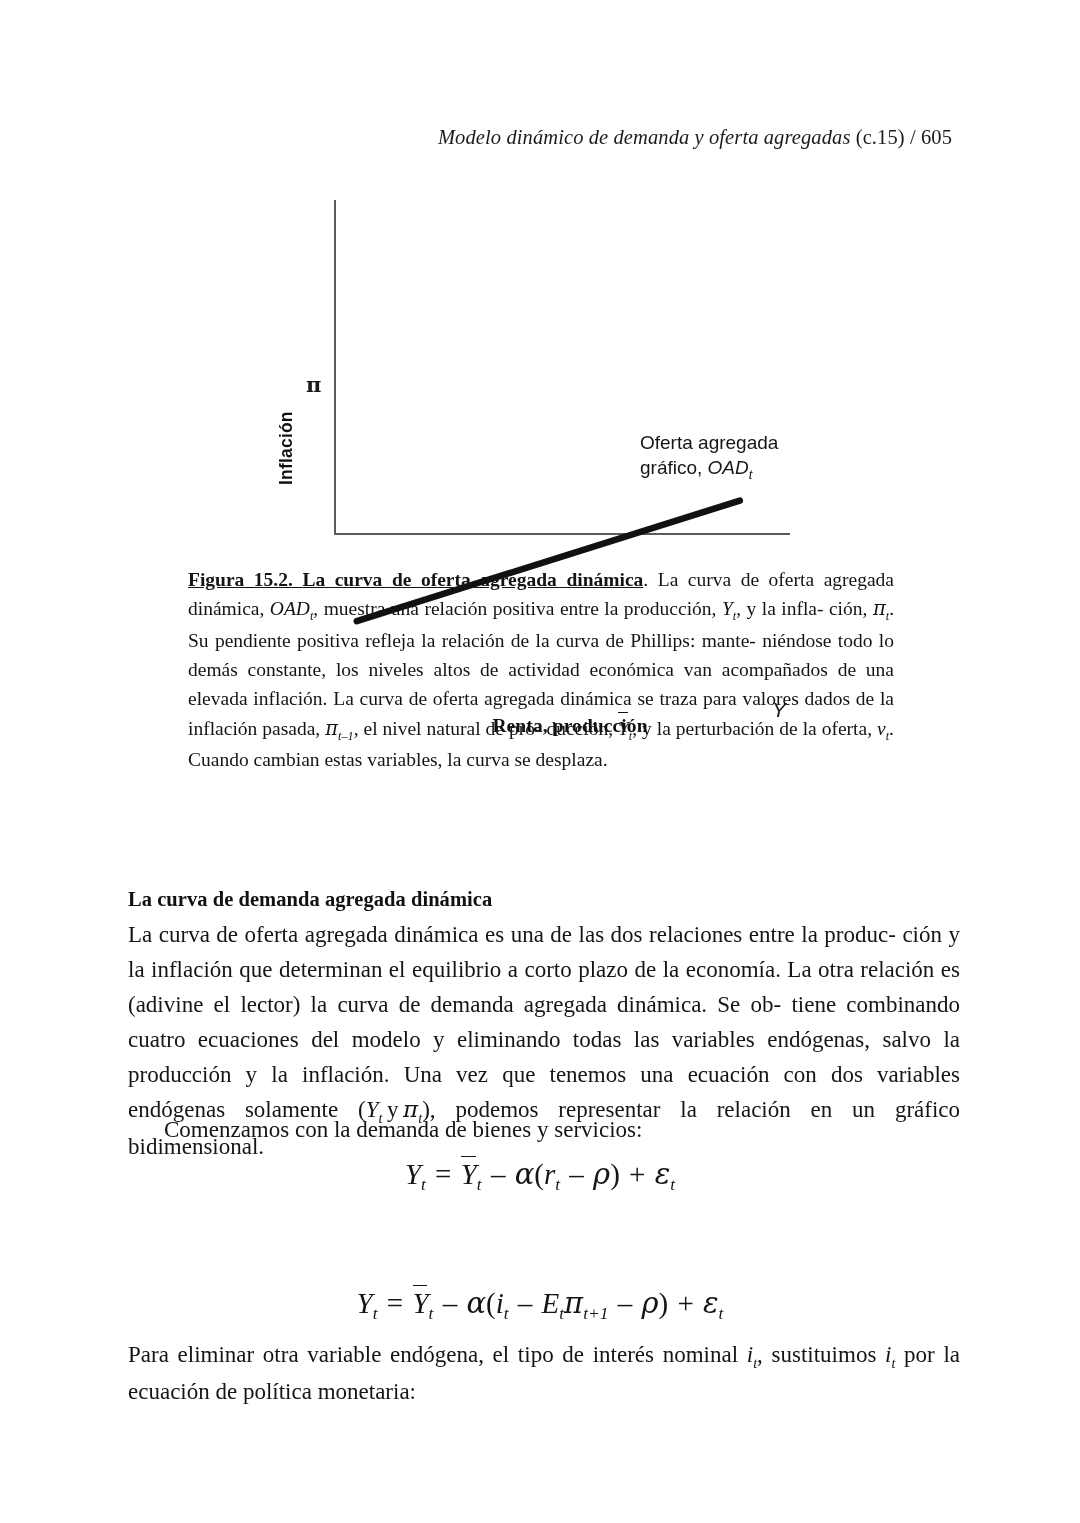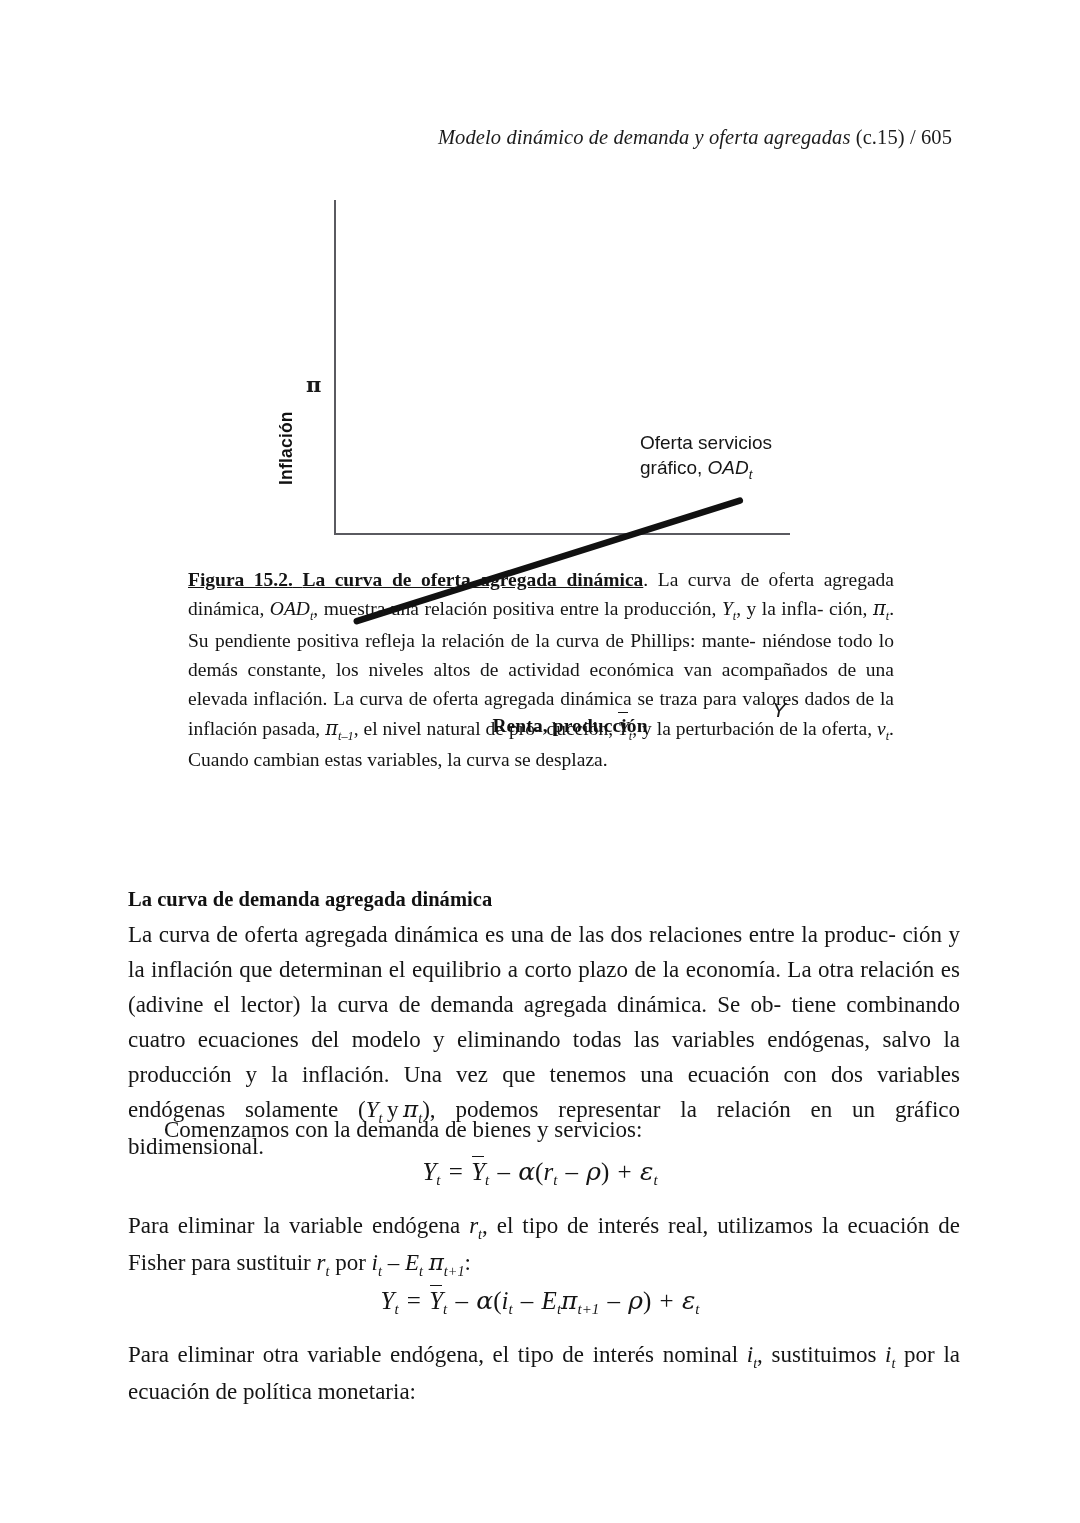--- a/index.html
+++ b/index.html
@@ -209,21 +209,21 @@
   .body-block .indent { text-indent: 36px; display: block; }
   .body-block .sym { font-family: "DejaVu Serif", serif; font-style: italic; }
   .body-block i { font-style: italic; }
   .body-block sub { font-size: 0.62em; font-style: italic; }
 
   .equation {
     position: absolute;
     left: 0;
     width: 1080px;
     text-align: center;
-    font-size: 25px;
+    font-size: 29px;
     color: #151515;
     font-family: "Liberation Serif", serif;
   }
   .equation.eq1 { top: 1157px; }
   .equation.eq2 { top: 1286px; }
   .equation .v { font-style: italic; }
   .equation .g { font-family: "DejaVu Serif", serif; font-style: italic; }
   .equation sub { font-size: 0.60em; font-style: italic; vertical-align: -0.32em; }
   .equation .op { font-style: normal; padding: 0 2px; }
 </style>
@@ -246,21 +246,21 @@
     <div class="plot">
       <div class="axis-y"></div>
       <div class="axis-x"></div>
     </div>
 
     <svg class="oad-svg" viewBox="0 0 1080 560" aria-hidden="true">
       <line x1="356.8" y1="441.2" x2="739.8" y2="320.6" stroke="#111111" stroke-width="6.5" stroke-linecap="round"></line>
     </svg>
 
     <div class="curve-label">
-      <div>Oferta servicios</div>
+      <div>Oferta agregada</div>
       <div><span>gráfico, </span><span class="var">OAD</span><sub>t</sub></div>
     </div>
   </div>
 
   <div class="caption">
     <b><span>Figura 15.2.</span> <span>La curva de oferta agregada dinámica</span></b>. La curva de oferta agregada
     dinámica, <i>OAD</i><sub>t</sub>, muestra una relación positiva entre la producción, <i>Y</i><sub>t</sub>, y la infla-
     ción, <span class="sym">π</span><sub>t</sub>. Su pendiente positiva refleja la relación de la curva de Phillips: mante-
     niéndose todo lo demás constante, los niveles altos de actividad económica van
     acompañados de una elevada inflación. La curva de oferta agregada dinámica
@@ -282,24 +282,20 @@
   </div>
 
   <div class="body-block b2">
     <span class="indent">Comenzamos con la demanda de bienes y servicios:</span>
   </div>
 
   <div class="equation eq1">
     <span class="v">Y</span><sub>t</sub> <span class="op">=</span> <span class="ovl"><span class="v">Y</span></span><sub>t</sub> <span class="op">–</span> <span class="g">α</span>(<span class="v">r</span><sub>t</sub> <span class="op">–</span> <span class="g">ρ</span>) <span class="op">+</span> <span class="g">ε</span><sub>t</sub>
   </div>
 
-  <div class="body-block b3">
-    Para eliminar la variable endógena <i>r</i><sub>t</sub>, el tipo de interés real, utilizamos la ecuación
-    de Fisher para sustituir <i>r</i><sub>t</sub> por <i>i</i><sub>t</sub> <span>–</span> <i>E</i><sub>t</sub> <span class="sym">π</span><sub>t+1</sub>:
-  </div>
 
   <div class="equation eq2">
     <span class="v">Y</span><sub>t</sub> <span class="op">=</span> <span class="ovl"><span class="v">Y</span></span><sub>t</sub> <span class="op">–</span> <span class="g">α</span>(<span class="v">i</span><sub>t</sub> <span class="op">–</span> <span class="v">E</span><sub>t</sub><span class="g">π</span><sub>t+1</sub> <span class="op">–</span> <span class="g">ρ</span>) <span class="op">+</span> <span class="g">ε</span><sub>t</sub>
   </div>
 
   <div class="body-block b4">
     Para eliminar otra variable endógena, el tipo de interés nominal <i>i</i><sub>t</sub>, sustituimos <i>i</i><sub>t</sub>
     por la ecuación de política monetaria:
   </div>
 

